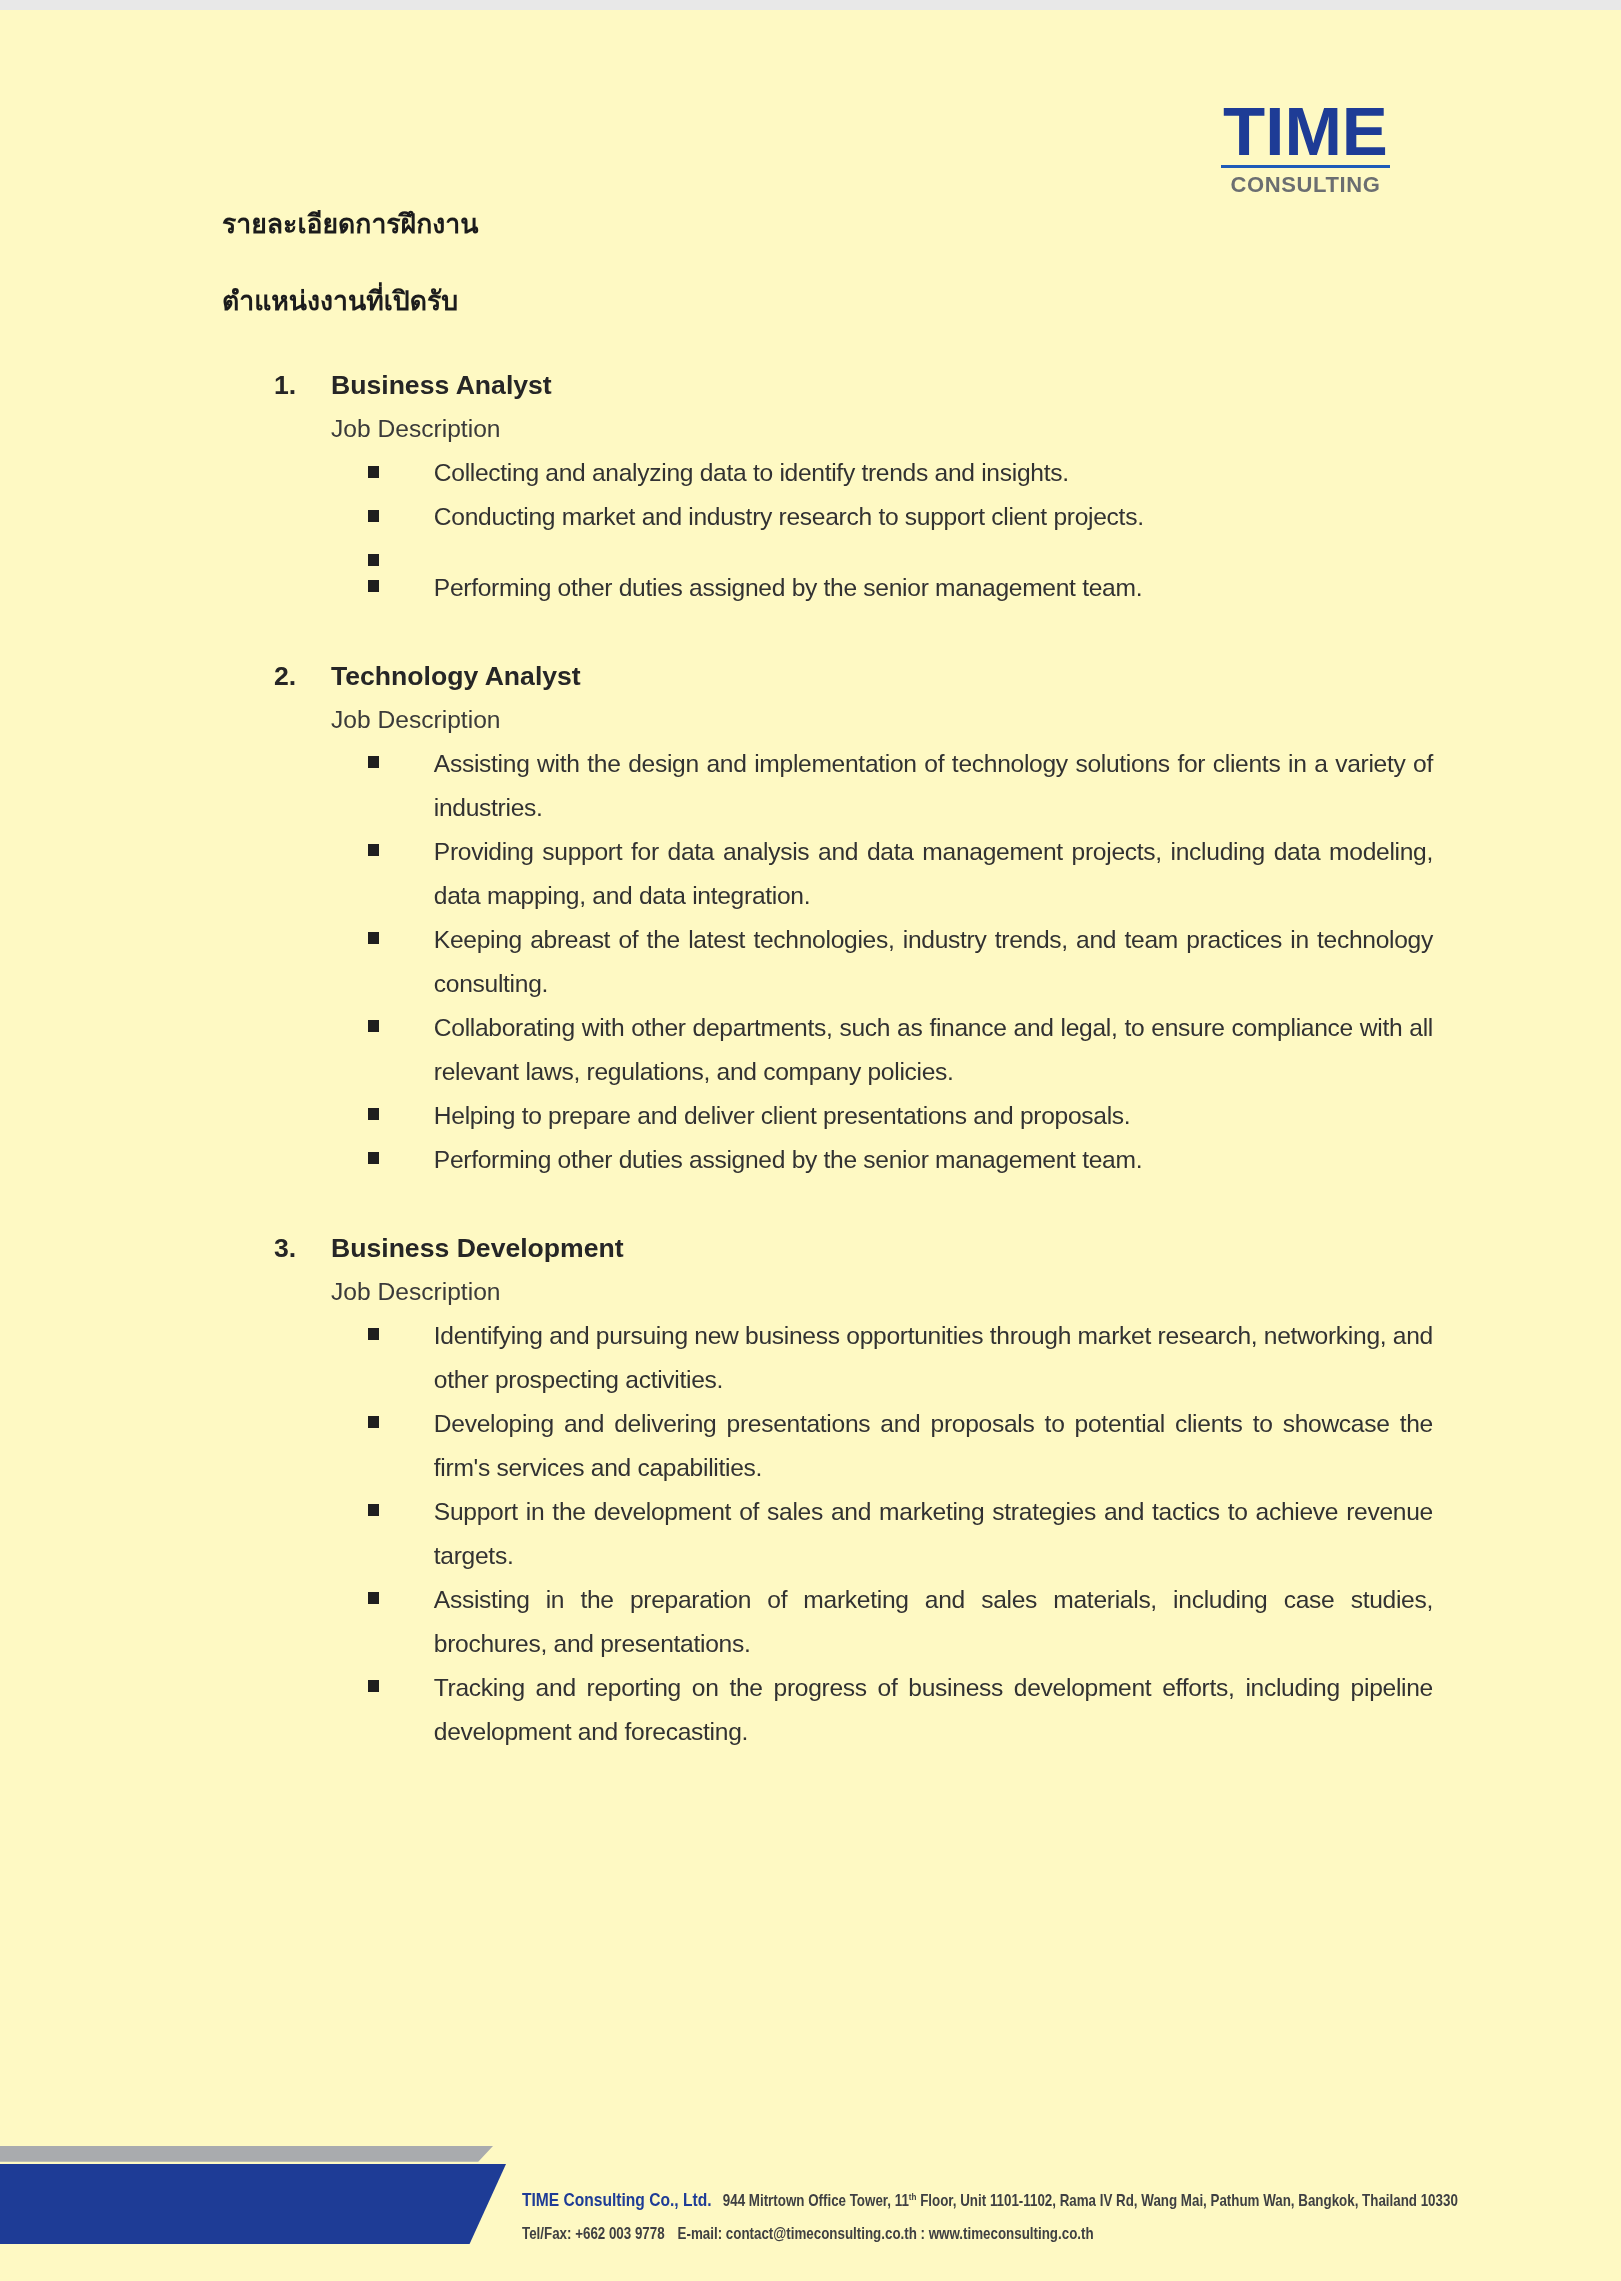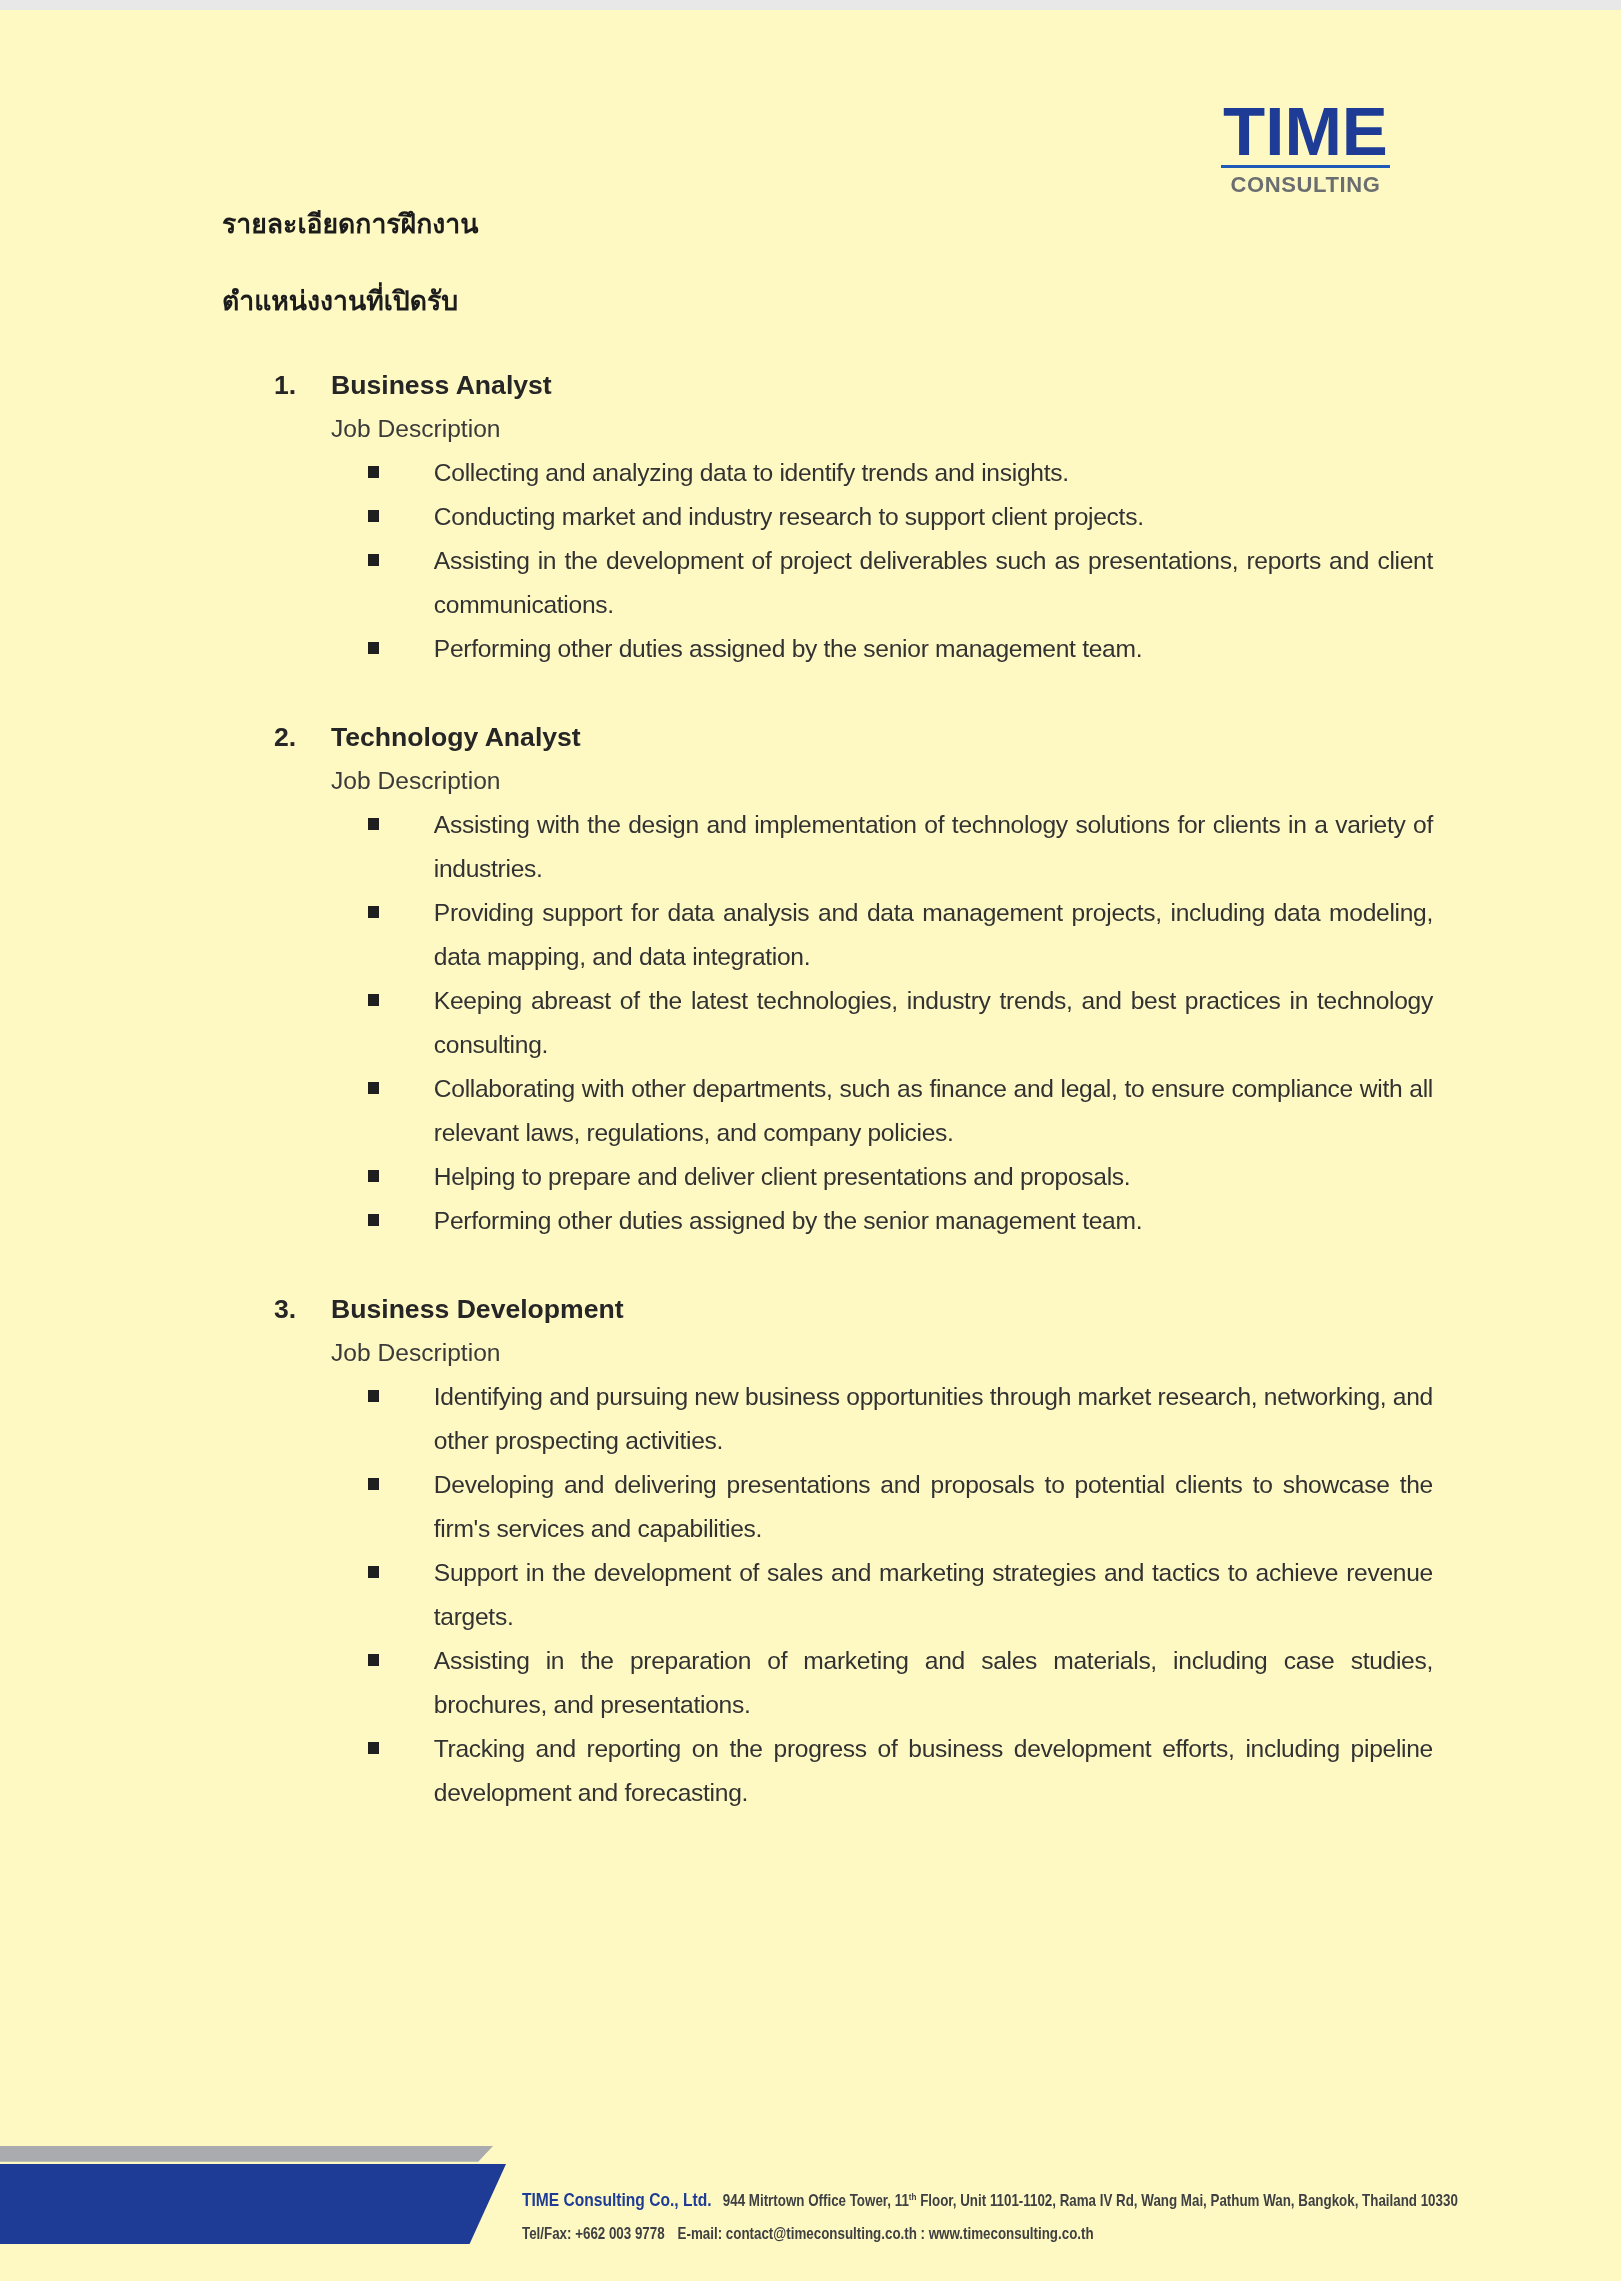--- a/index.html
+++ b/index.html
@@ -168,21 +168,20 @@
         <div class="bullet">
           <span class="bullet-marker"></span>
           <div class="bullet-text">Collecting and analyzing data to identify trends and insights.</div>
         </div>
         <div class="bullet">
           <span class="bullet-marker"></span>
           <div class="bullet-text">Conducting market and industry research to support client projects.</div>
         </div>
         <div class="bullet">
           <span class="bullet-marker"></span>
-          <div class="bullet-text">Assisting in the development of project deliverables such as presentations, reports and client communications.</div>
         </div>
         <div class="bullet">
           <span class="bullet-marker"></span>
           <div class="bullet-text">Performing other duties assigned by the senior management team.</div>
         </div>
       </div>
     </div>
 
     <div class="section">
       <div class="sec-head">
@@ -194,21 +193,21 @@
         <div class="bullet">
           <span class="bullet-marker"></span>
           <div class="bullet-text">Assisting with the design and implementation of technology solutions for clients in a variety of industries.</div>
         </div>
         <div class="bullet">
           <span class="bullet-marker"></span>
           <div class="bullet-text">Providing support for data analysis and data management projects, including data modeling, data mapping, and data integration.</div>
         </div>
         <div class="bullet">
           <span class="bullet-marker"></span>
-          <div class="bullet-text">Keeping abreast of the latest technologies, industry trends, and best practices in technology consulting.</div>
+          <div class="bullet-text">Keeping abreast of the latest technologies, industry trends, and team practices in technology consulting.</div>
         </div>
         <div class="bullet">
           <span class="bullet-marker"></span>
           <div class="bullet-text">Collaborating with other departments, such as finance and legal, to ensure compliance with all relevant laws, regulations, and company policies.</div>
         </div>
         <div class="bullet">
           <span class="bullet-marker"></span>
           <div class="bullet-text">Helping to prepare and deliver client presentations and proposals.</div>
         </div>
         <div class="bullet">

